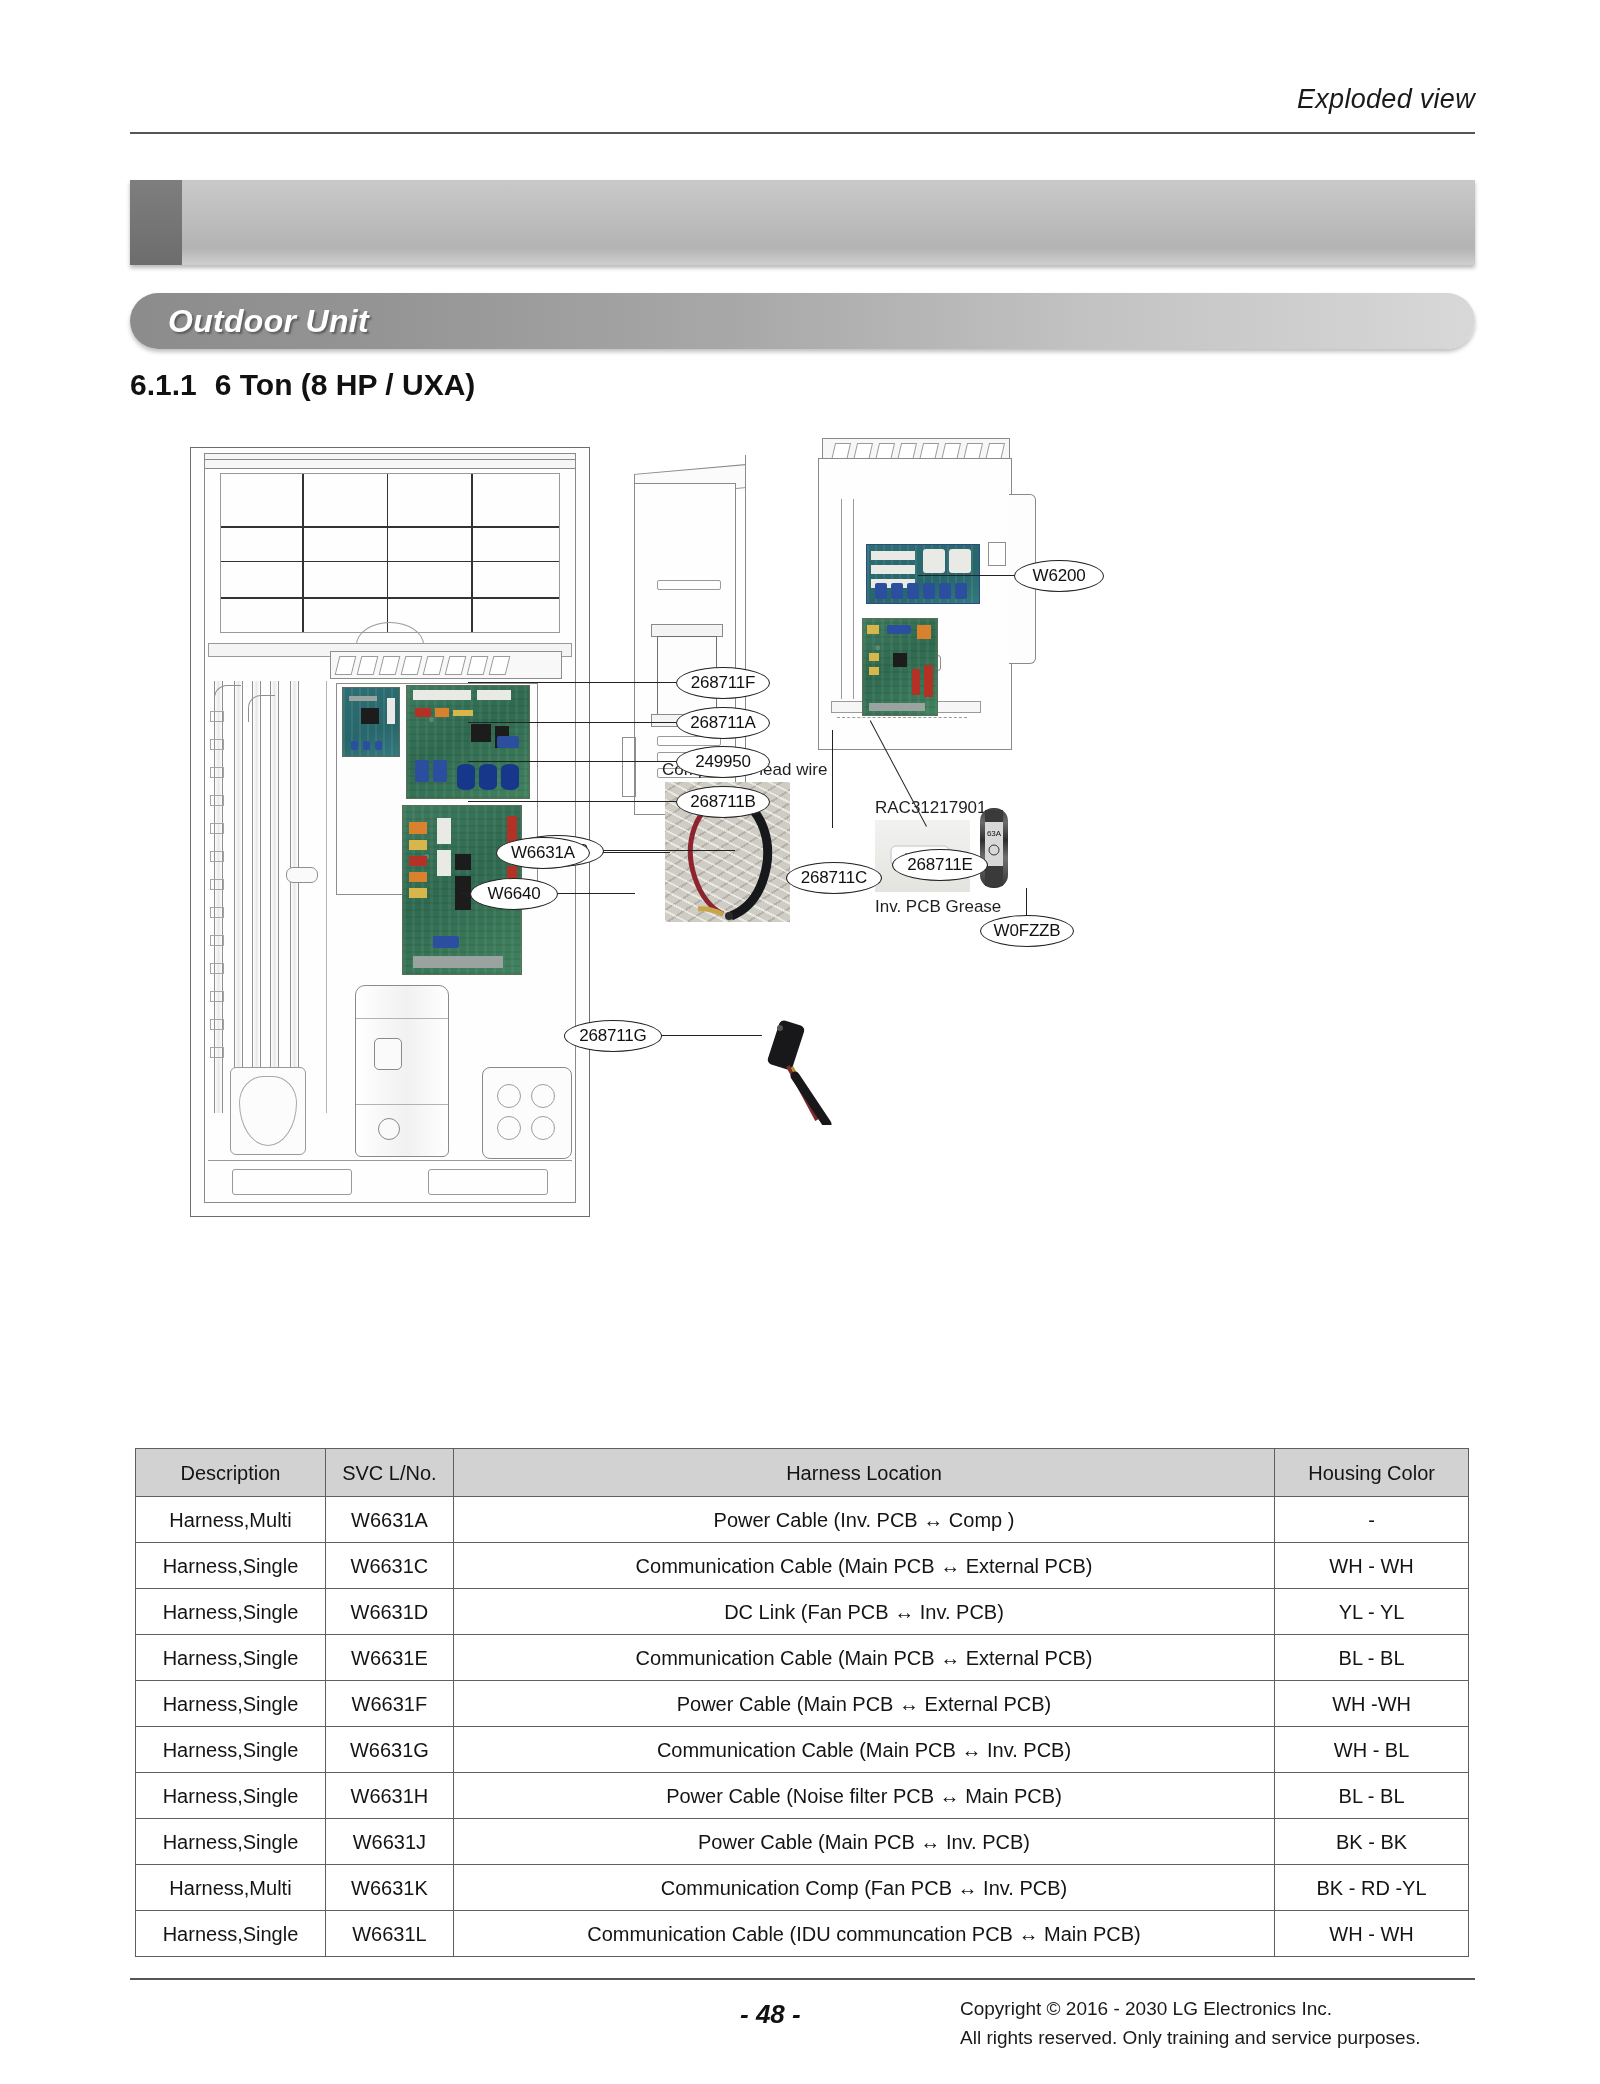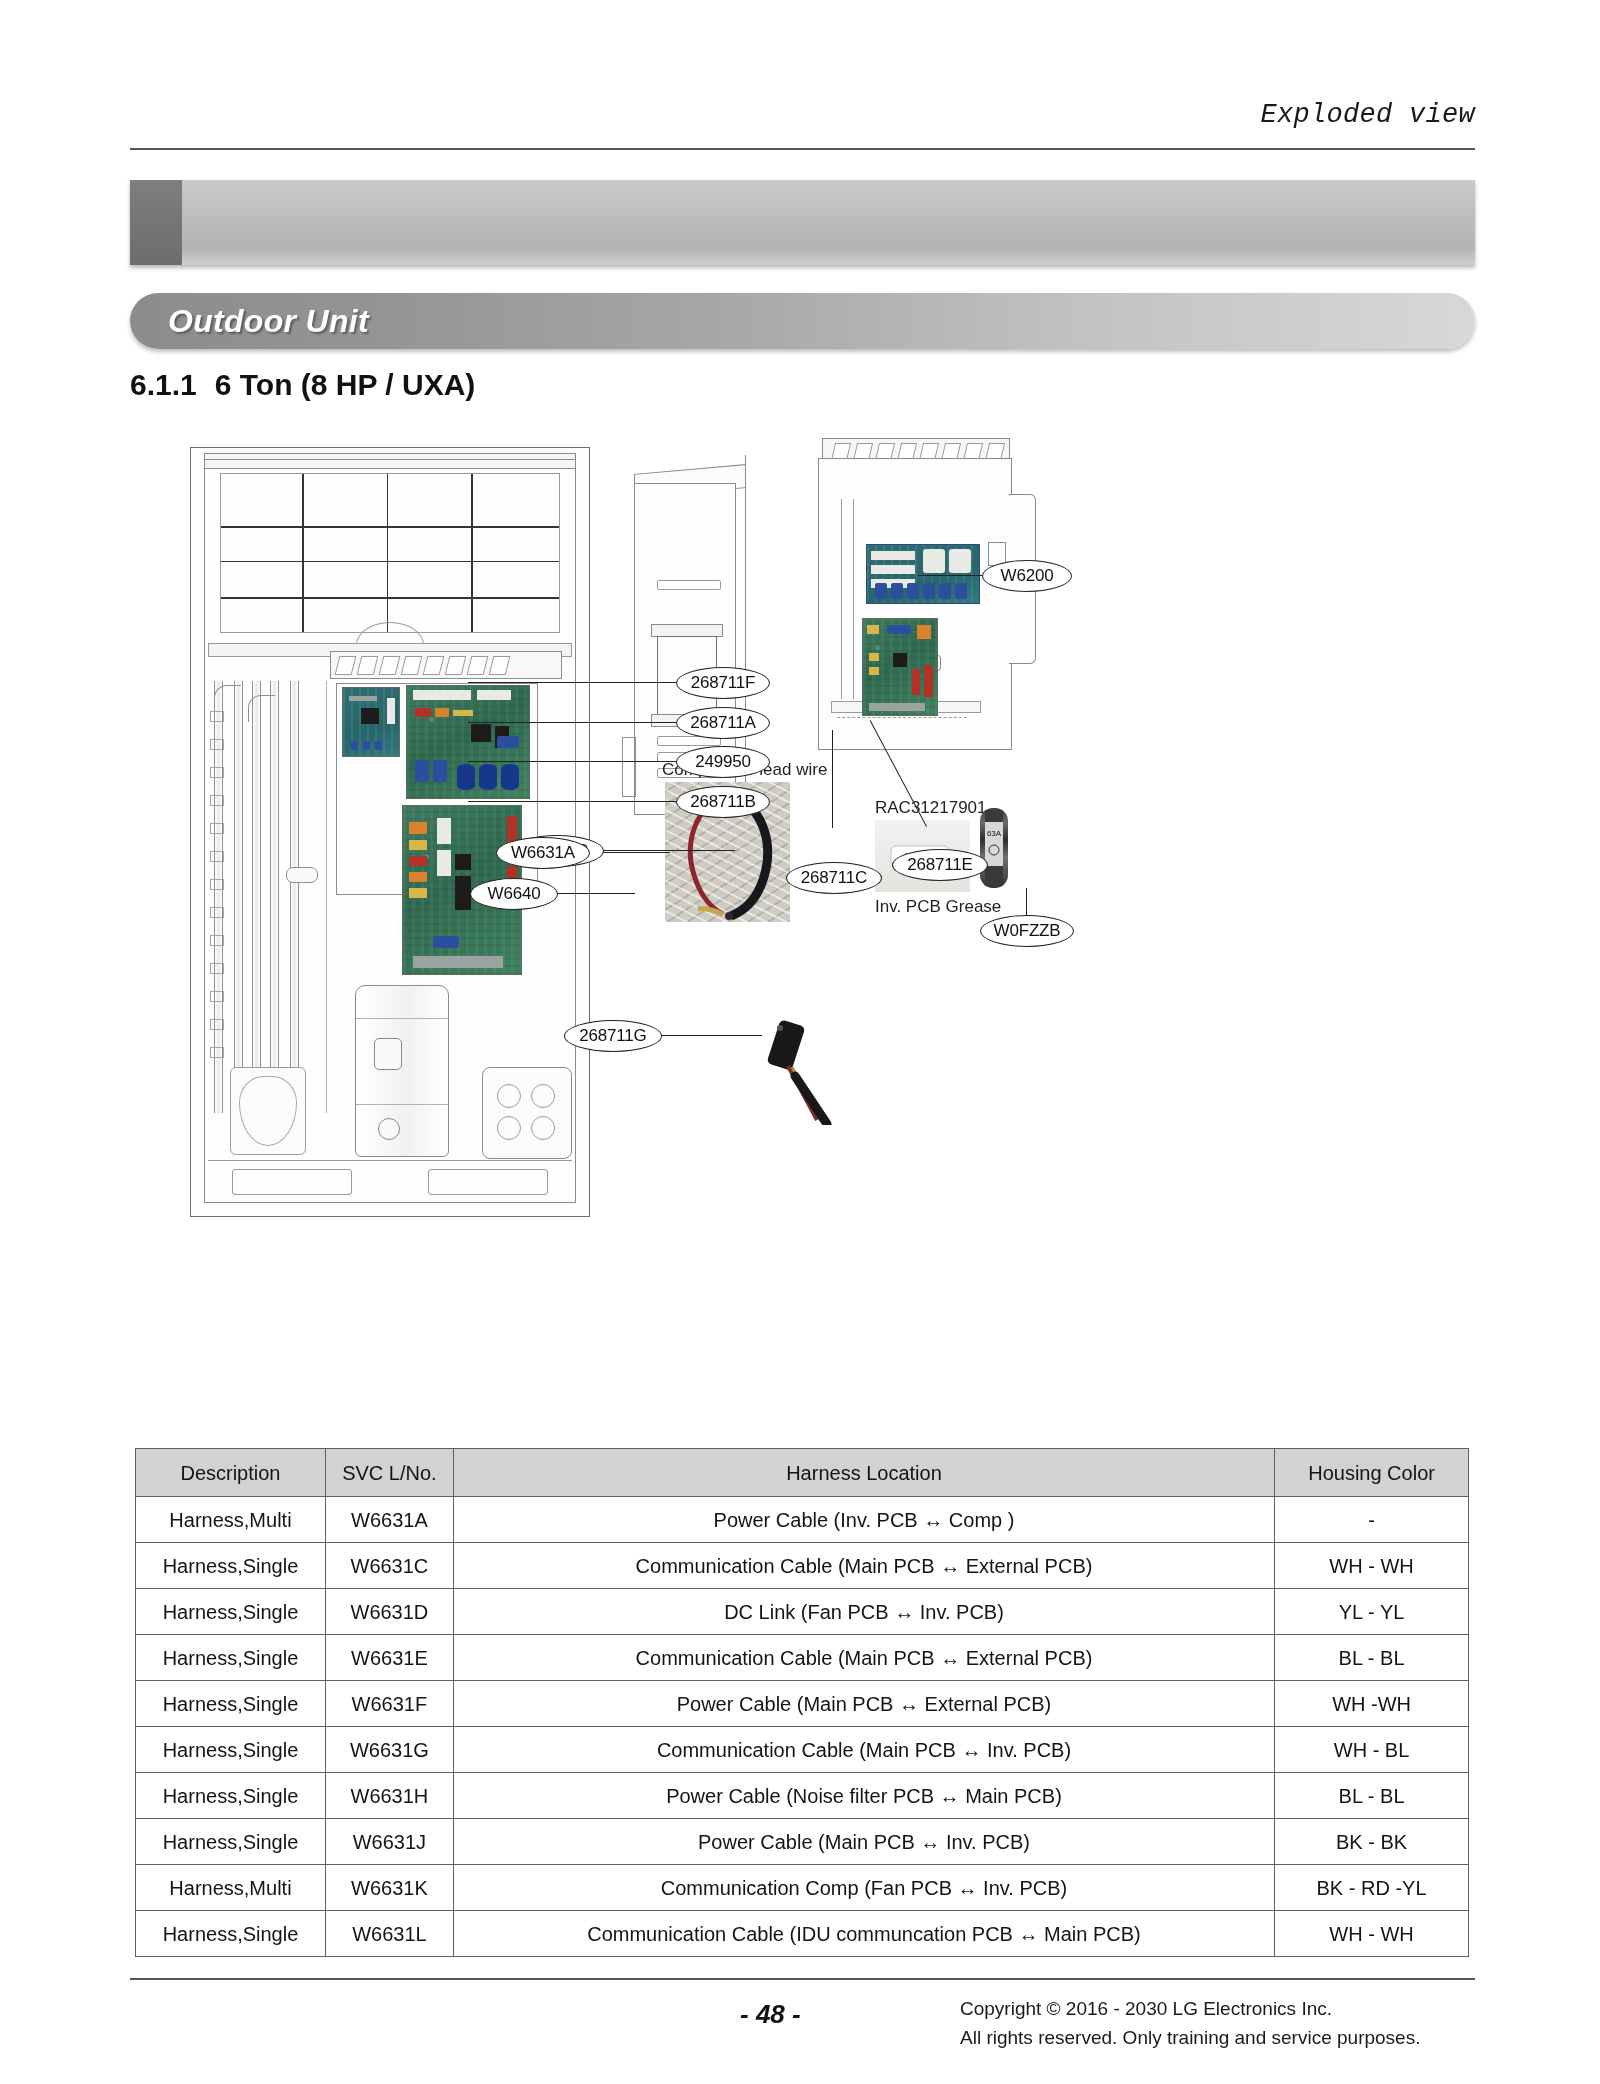--- a/index.html
+++ b/index.html
@@ -13,24 +13,23 @@
     position: relative;
     font-family: "Liberation Sans", sans-serif;
     color: #1a1a1a;
     overflow: hidden;
   }
 
   
   .page-header {
     position: absolute;
     left: 130px;
-    top: 100px;
+    top: 84px;
     width: 1345px;
     height: 50px;
-    font-family: Liberation Mono, monospace;
   }
   .page-header-text {
     position: absolute;
     right: 0;
     top: 0;
     font-style: italic;
     font-size: 27px;
     letter-spacing: 0.3px;
     color: #1a1a1a;
     white-space: nowrap;
@@ -728,21 +727,21 @@
   <div class="leader" style="left:460px; top:422px; width:80px;"></div>
   <div class="leader" style="left:896px; top:458px; width:1.4px; height:28px; background:#222;"></div>
   <div class="leader" style="left:529px; top:605px; width:103px;"></div>
 
   <div class="callout" style="left:546px; top:237px; width:92px;">268711F</div>
   <div class="callout" style="left:546px; top:277px; width:92px;">268711A</div>
   <div class="callout" style="left:546px; top:316px; width:92px;">249950</div>
   <div class="callout" style="left:546px; top:356px; width:92px;">268711B</div>
   <div class="callout" style="left:380px; top:405px; width:92px;">W49200</div>
   <div class="callout" style="left:340px; top:448px; width:86px;">W6640</div>
-  <div class="callout" style="left:852px; top:130px; width:88px;">W6200</div>
+  <div class="callout" style="left:884px; top:130px; width:88px;">W6200</div>
   <div class="callout" style="left:656px; top:396px; width:94px;margin-top:36px;">268711C</div>
   <div class="callout" style="left:762px; top:396px; width:94px;margin-top:23px;">268711E</div>
 
   <div class="callout" style="left:366px; top:407px; width:92px;">W6631A</div>
   <div class="callout" style="left:850px; top:485px; width:92px;">W0FZZB</div>
   <div class="callout" style="left:434px; top:590px; width:96px;">268711G</div>
 </div>
 
 <table class="harness">
   <colgroup>

